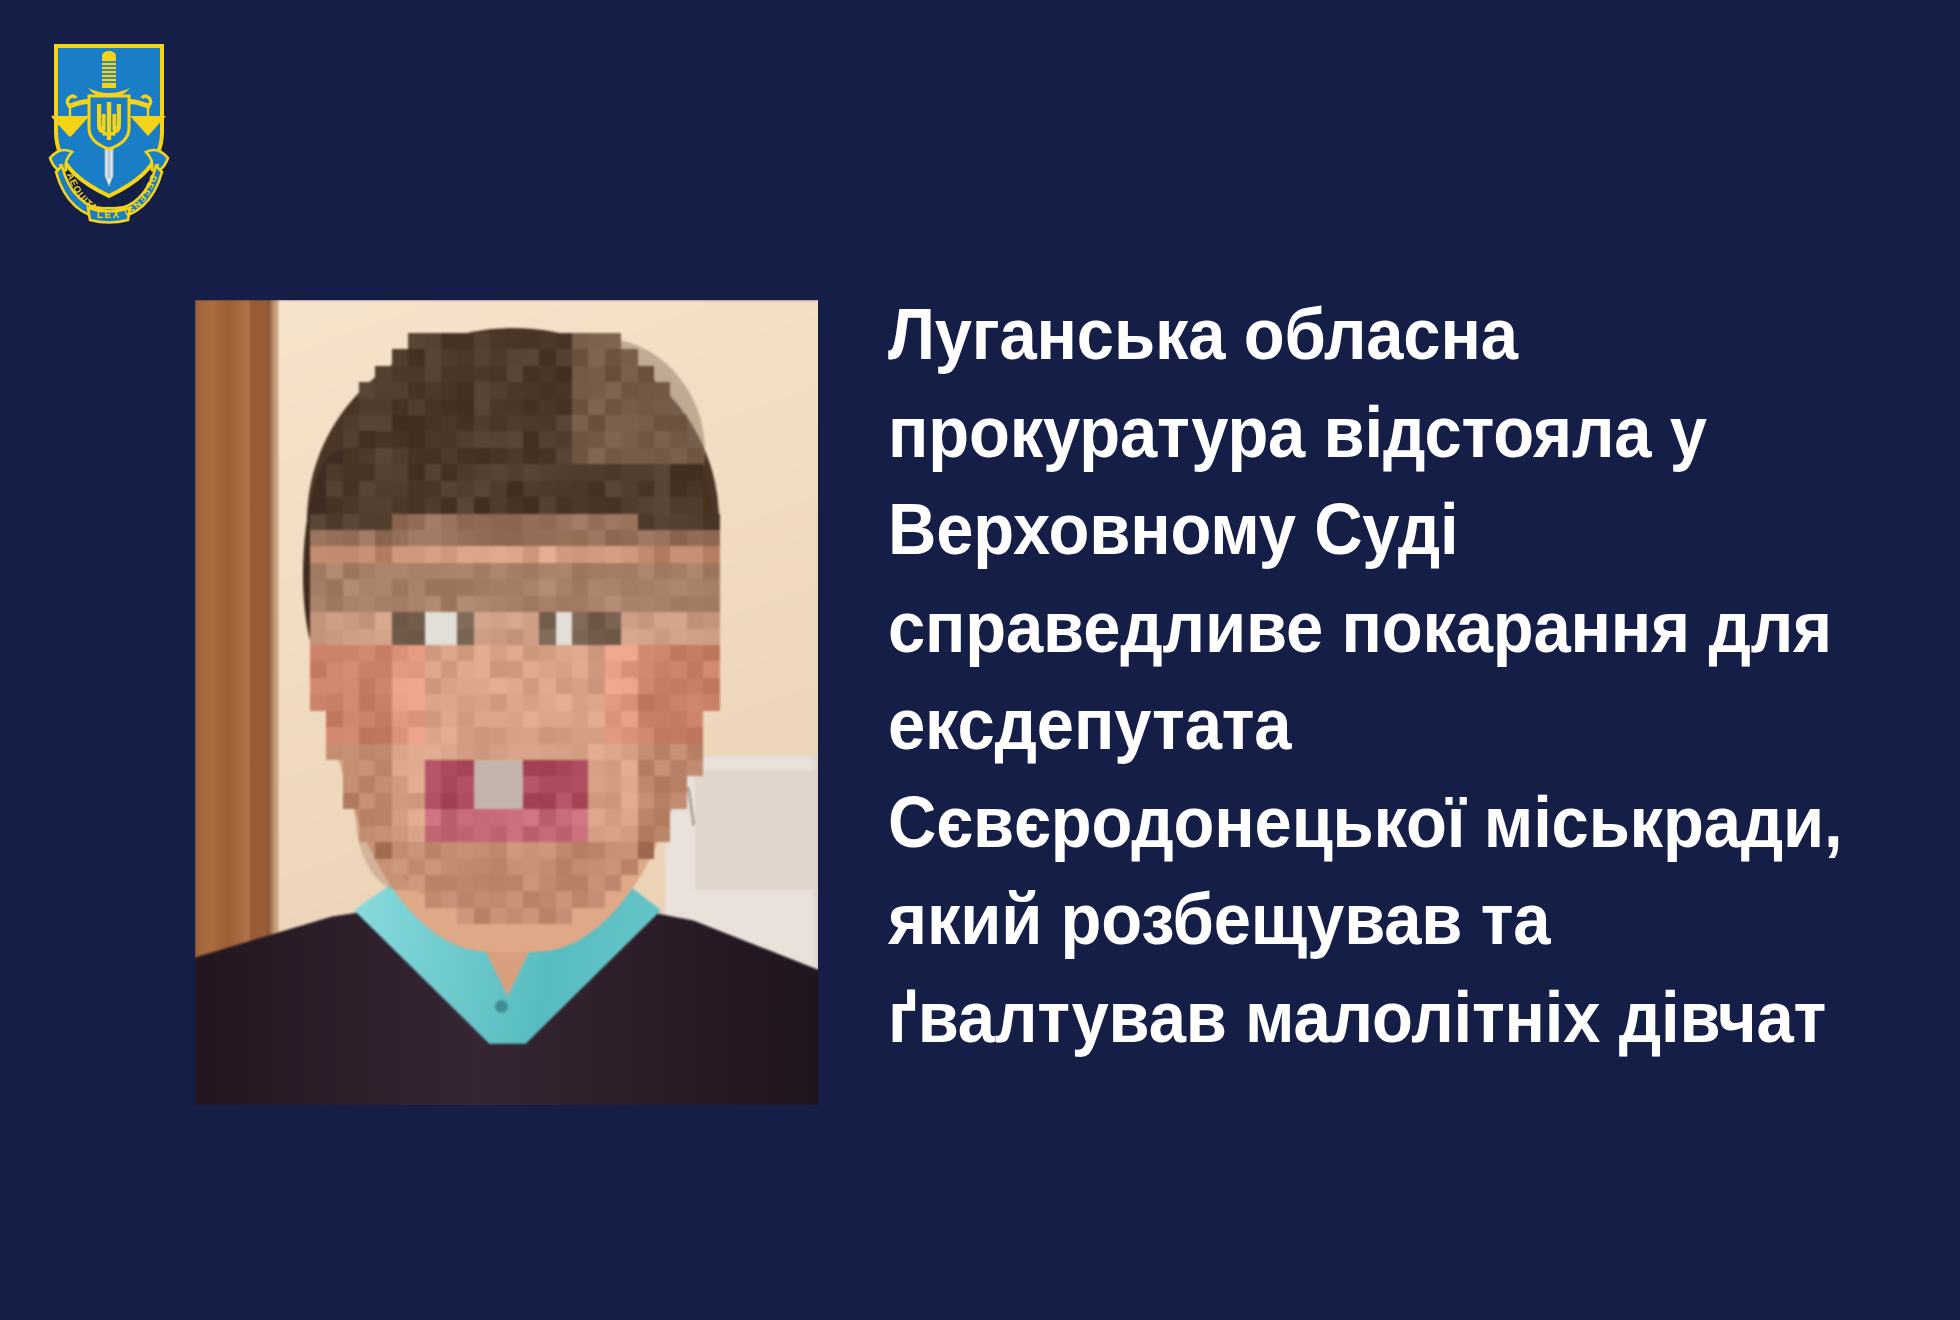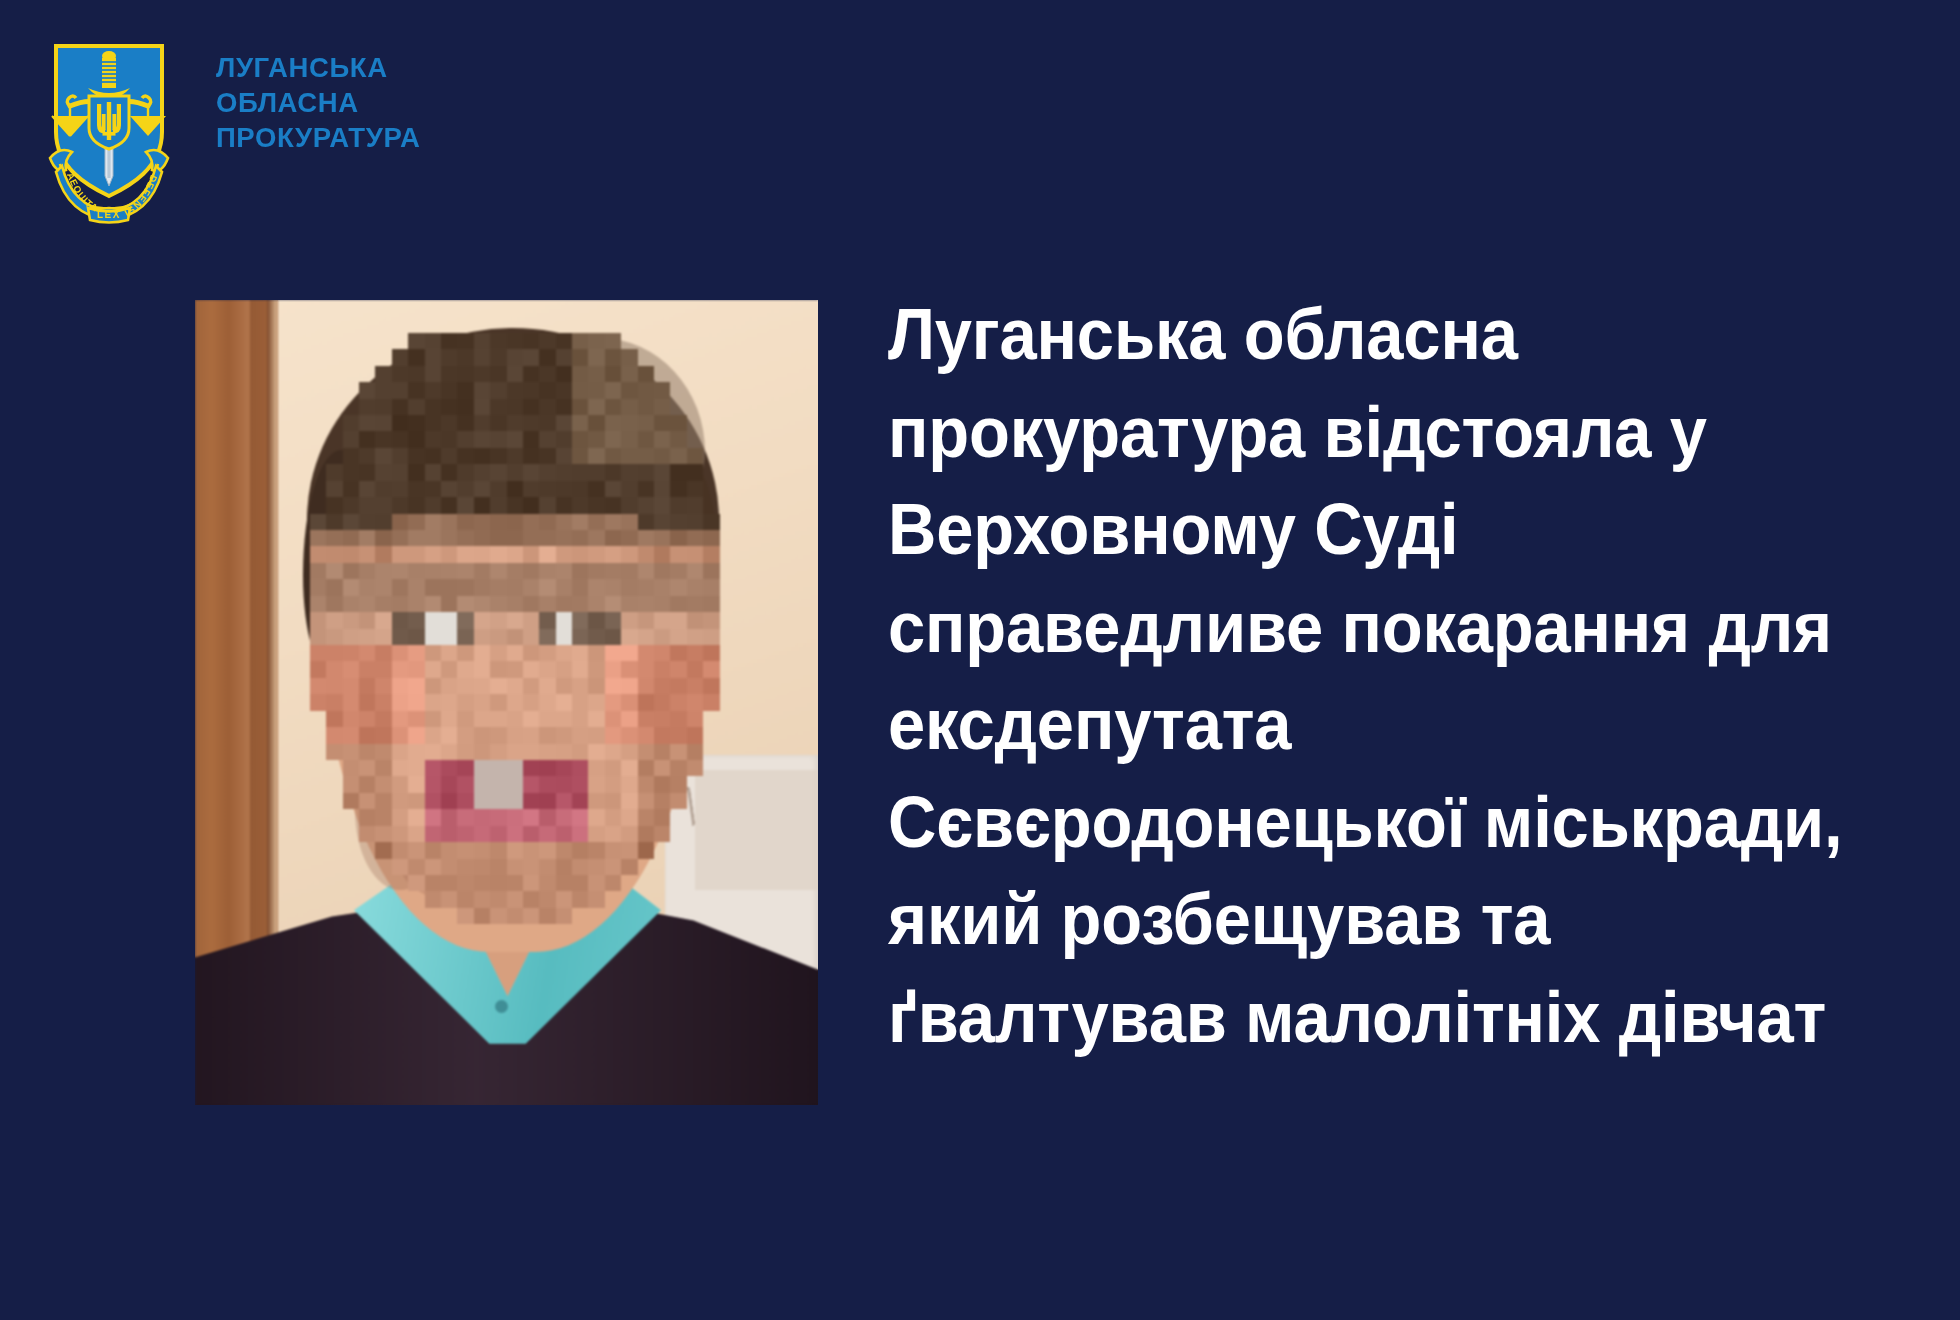--- a/index.html
+++ b/index.html
@@ -237,25 +237,20 @@
       <path id="arcR" d="M108 136 q-10 30 -30 40" fill="none"></path>
       <text font-family="Liberation Sans, sans-serif" font-size="9.5" font-weight="bold" fill="#f5d417" letter-spacing="1">
         <textPath href="#arcL" startOffset="4%">AEQUITAS</textPath>
       </text>
       <text font-family="Liberation Sans, sans-serif" font-size="9.5" font-weight="bold" fill="#f5d417" letter-spacing="1">
         <textPath href="#arcR" startOffset="4%">DEFENSIO</textPath>
       </text>
       <text x="65" y="182" text-anchor="middle" font-family="Liberation Sans, sans-serif" font-size="10" font-weight="bold" fill="#f5d417" letter-spacing="1.5">LEX</text>
     </svg>
 
-    <div id="logo-text">
-      <div>ЛУГАНСЬКА</div>
-      <div>ОБЛАСНА</div>
-      <div>ПРОКУРАТУРА</div>
-    </div>
   </div>
 
   <div id="photo">
     <div class="ph wall-right"></div>
     <div class="ph wall-left"></div>
     <div class="ph wall-left2"></div>
     <div class="ph wall-edge"></div>
     <div class="ph paper1"></div>
     <div class="ph paper2"></div>
     <div class="ph glasses"></div>

